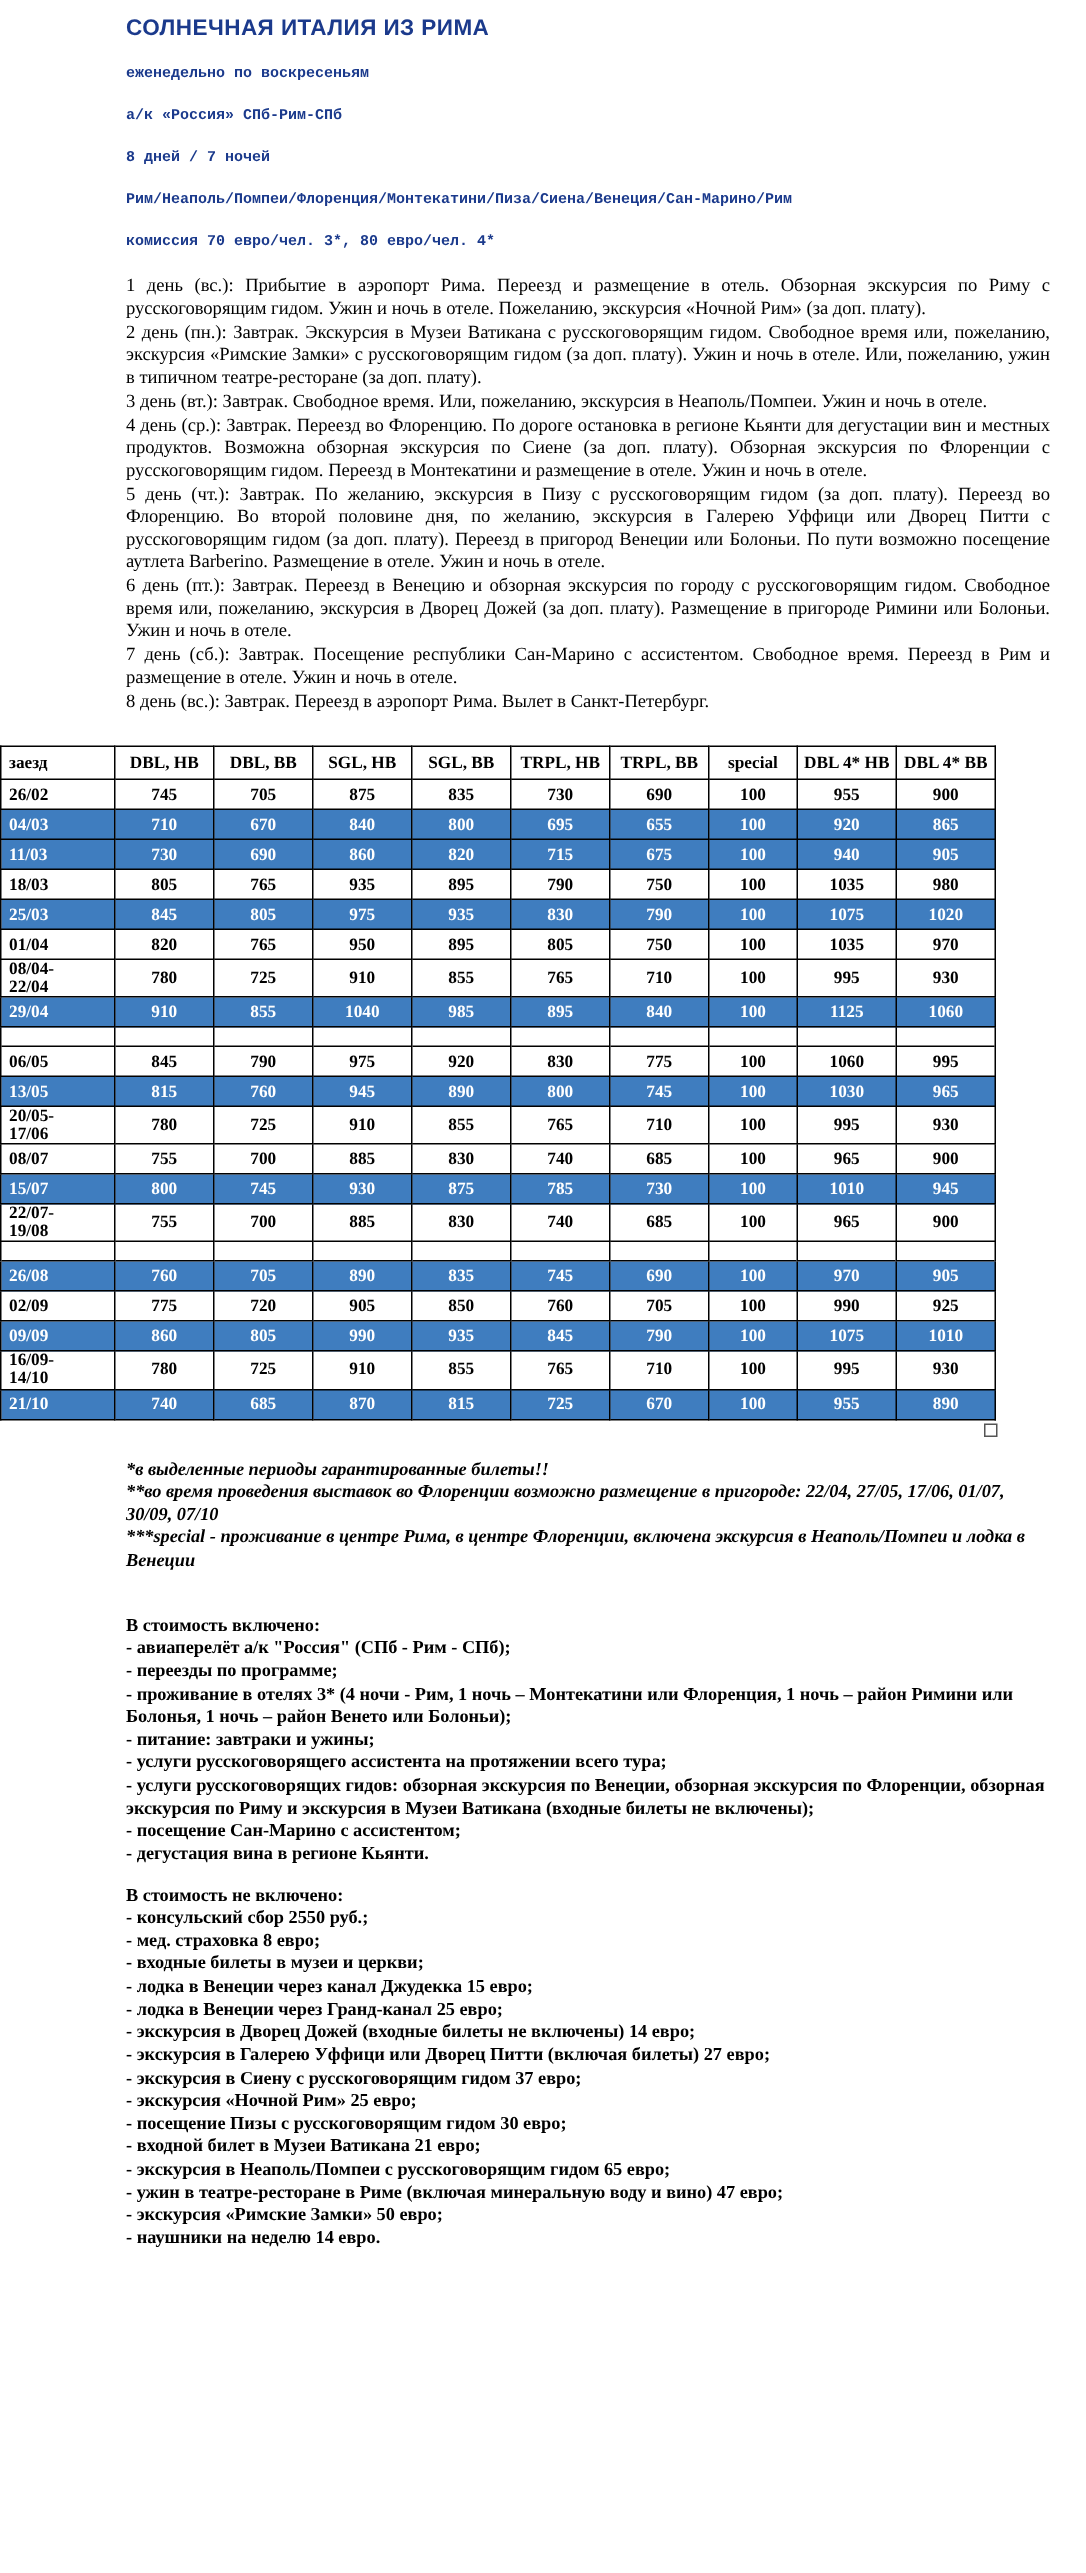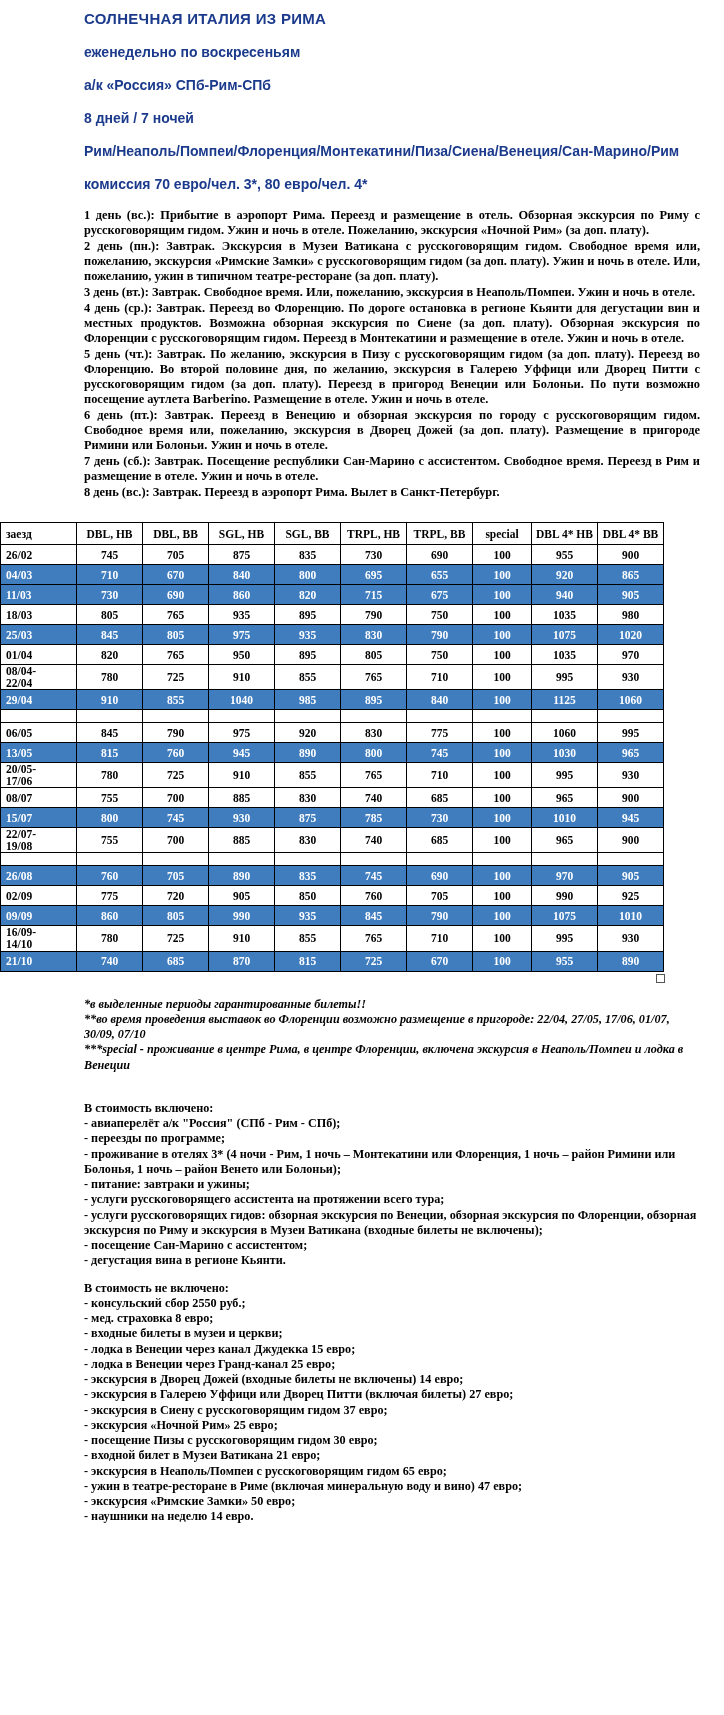--- a/index.html
+++ b/index.html
@@ -24,34 +24,34 @@
   .doc-title {
     color: #1b3a8c;
     font-family: "Liberation Sans", sans-serif;
     font-weight: bold;
     font-size: 15px;
     letter-spacing: 0.3px;
     margin: 0 0 17px 0;
   }
   .sub-line {
     color: #1b3a8c;
-    font-family: Liberation Sans, sans-serif;
-    font-weight: bold;
-    font-size: 14px;
+    font-family: Liberation Mono, monospace;
+    font-weight: bold;
+    font-size: 10px;
     margin: 16px 0 17px 0;
   }
   .sub-line.last {
     margin-bottom: 16px;
   }
   .program {
     padding-left: 84px;
     padding-right: 24px;
     font-family: "Liberation Serif", serif;
     font-size: 12.4px;
-    font-weight: bold;
+    font-weight: normal;
     line-height: 1.21;
     text-align: justify;
   }
   .program p {
     margin: 0 0 1px 0;
   }
   .table-wrap {
     margin-top: 22px;
   }
   table.rates {

